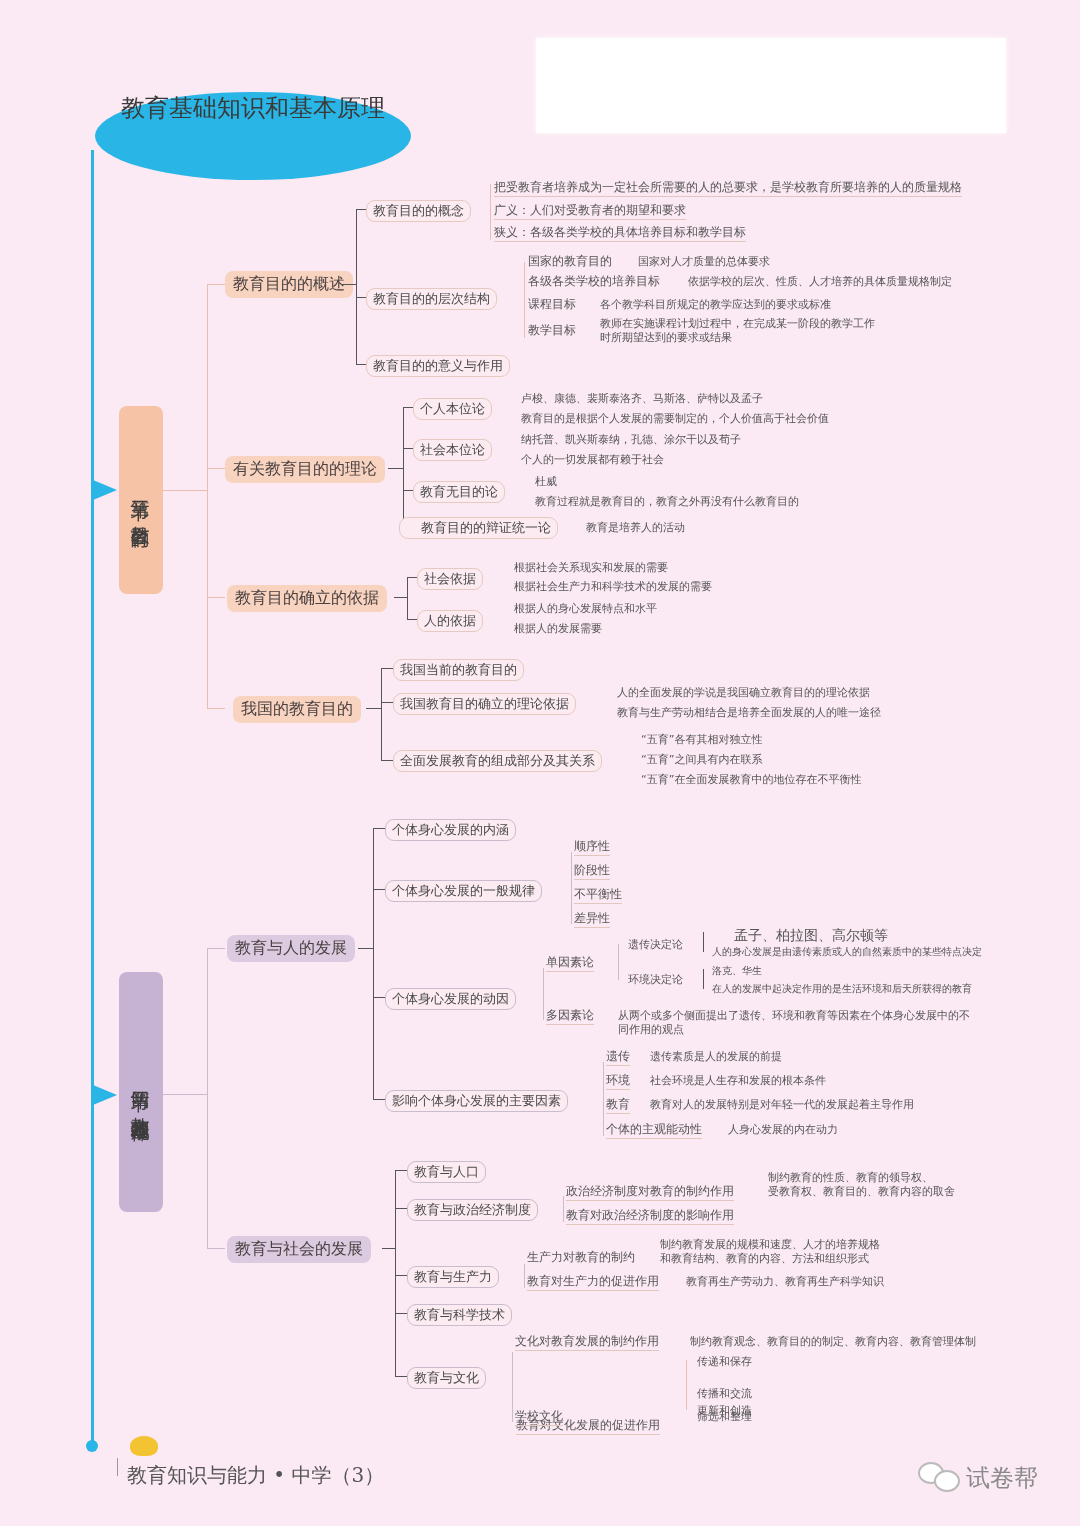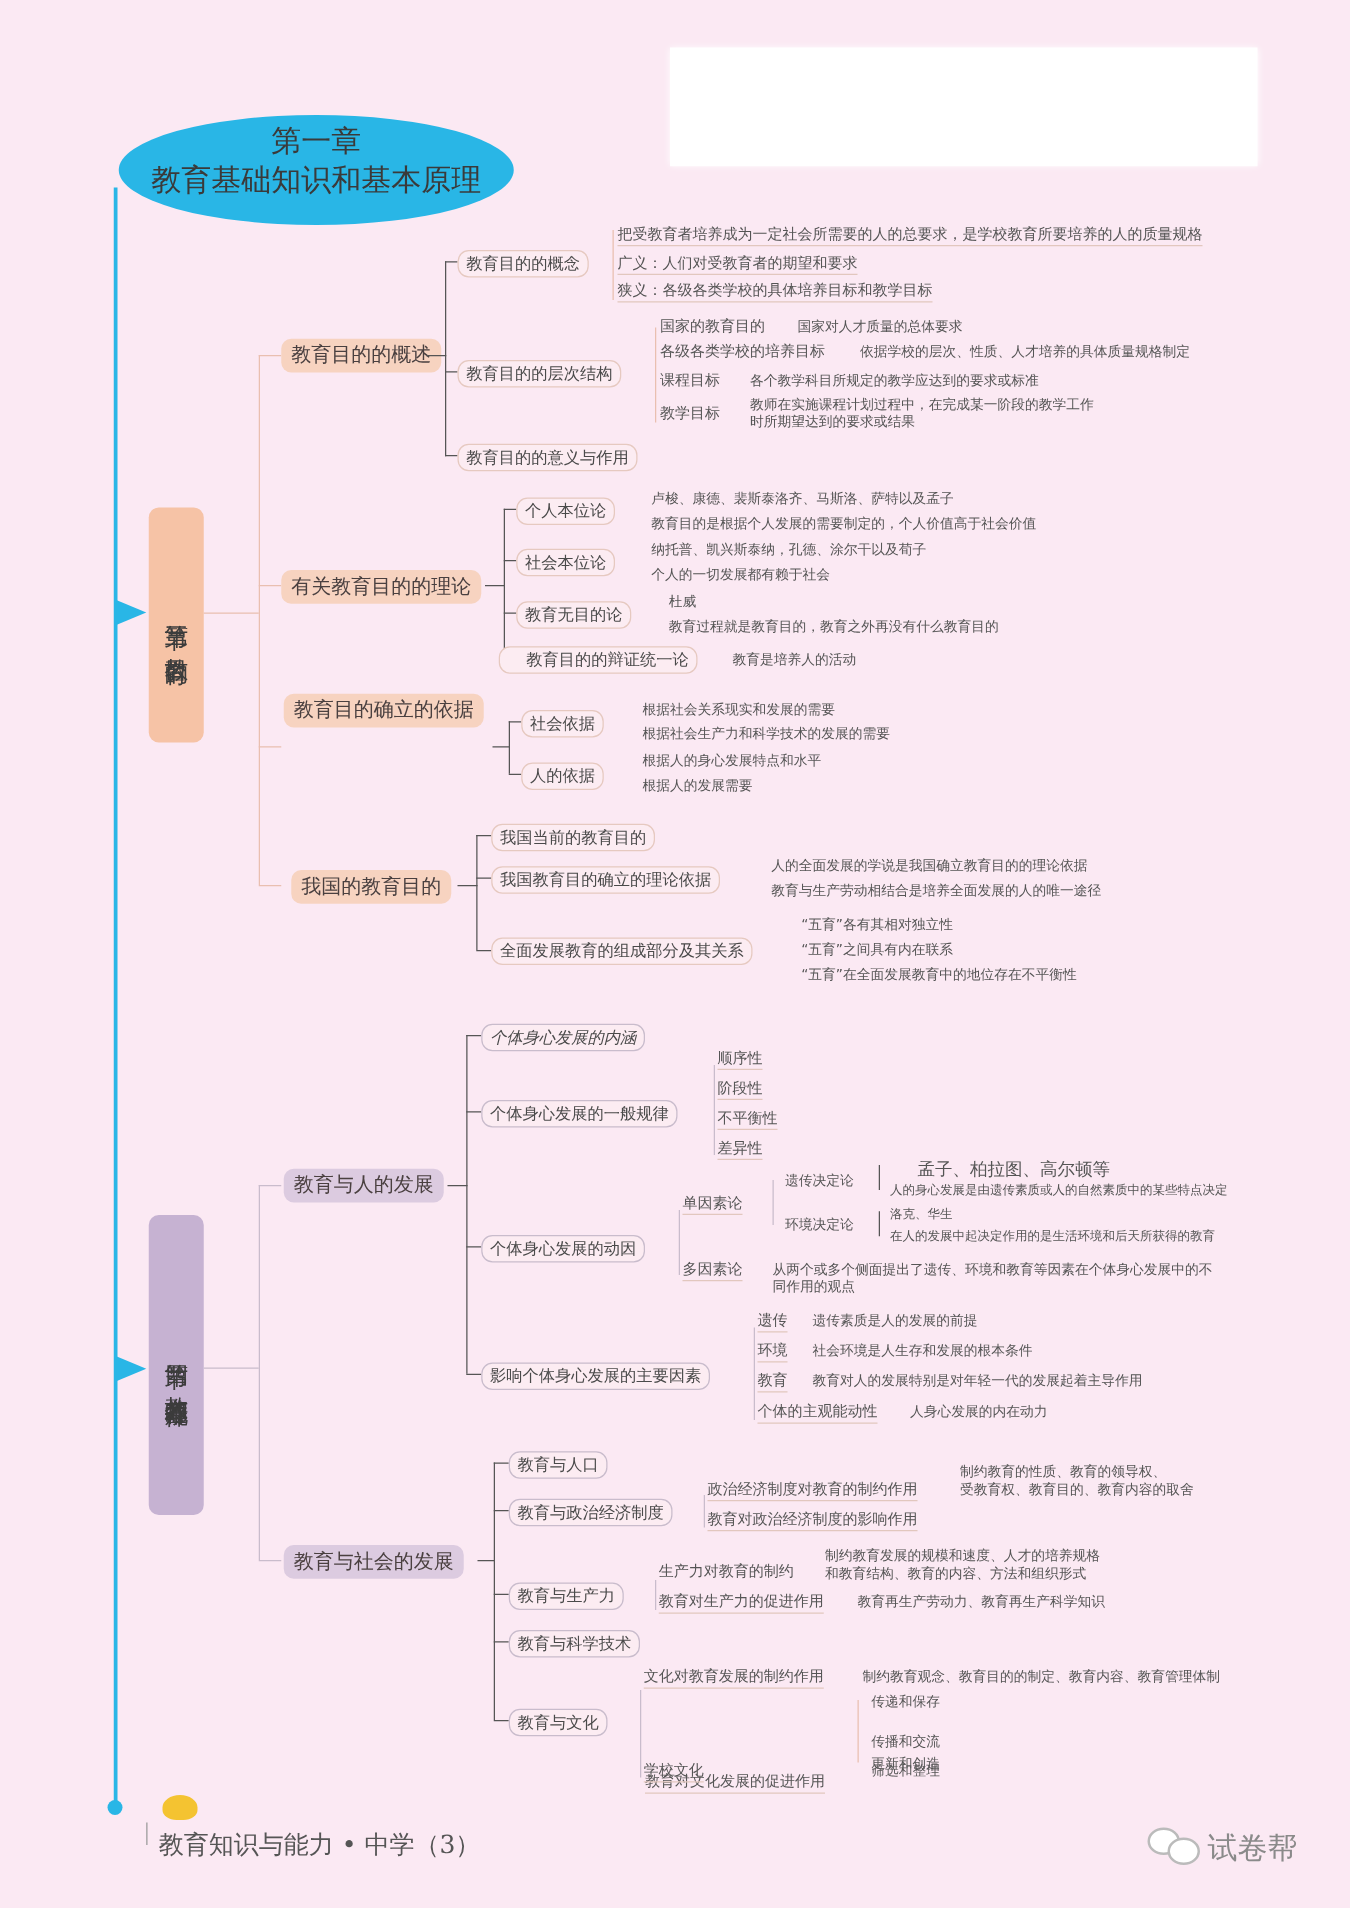--- a/index.html
+++ b/index.html
@@ -41,21 +41,20 @@
 <body>
 
 <div class="abs whitebox"></div>
 
 <div class="abs spine"></div>
 <div class="abs spine-dot"></div>
 <div class="abs spine-arrow" style="left:93px;top:480px;"></div>
 <div class="abs spine-arrow" style="left:93px;top:1085px;"></div>
 
 <div class="abs title-ellipse">
-  <div class="l1">第一章</div>
   <div class="l2">教育基础知识和基本原理</div>
 </div>
 
 <div class="abs section sec3">第三节 教育目的</div>
 <div class="abs hline" style="left:163px;top:490px;width:44px;"></div>
 <div class="abs vline" style="left:207px;top:284px;height:424px;"></div>
 <div class="abs hline" style="left:207px;top:284px;width:18px;"></div>
 <div class="abs hline" style="left:207px;top:468px;width:18px;"></div>
 <div class="abs hline" style="left:207px;top:597px;width:18px;"></div>
 <div class="abs hline" style="left:207px;top:708px;width:18px;"></div>
@@ -99,21 +98,21 @@
 <div class="abs txt" style="left:521px;top:411px;">教育目的是根据个人发展的需要制定的，个人价值高于社会价值</div>
 <div class="abs l2node" style="left:413px;top:439px;">社会本位论</div>
 <div class="abs txt" style="left:521px;top:432px;">纳托普、凯兴斯泰纳，孔德、涂尔干以及荀子</div>
 <div class="abs txt" style="left:521px;top:452px;">个人的一切发展都有赖于社会</div>
 <div class="abs l2node" style="left:413px;top:481px;">教育无目的论</div>
 <div class="abs txt" style="left:535px;top:474px;">杜威</div>
 <div class="abs txt" style="left:535px;top:494px;">教育过程就是教育目的，教育之外再没有什么教育目的</div>
 <div class="abs l2node" style="left:399px;top:517px;padding-left:21px;">教育目的的辩证统一论</div>
 <div class="abs txt" style="left:586px;top:520px;">教育是培养人的活动</div>
 
-<div class="abs l1node orange" style="left:227px;top:555px;">教育目的确立的依据</div>
+<div class="abs l1node orange" style="left:227px;top:585px;">教育目的确立的依据</div>
 <div class="abs hline-dk" style="left:394px;top:597px;width:14px;"></div>
 <div class="abs vline-dk" style="left:407px;top:577px;height:42px;"></div>
 <div class="abs hline-dk" style="left:407px;top:577px;width:10px;"></div>
 <div class="abs hline-dk" style="left:407px;top:619px;width:10px;"></div>
 <div class="abs l2node" style="left:417px;top:568px;">社会依据</div>
 <div class="abs txt" style="left:514px;top:560px;">根据社会关系现实和发展的需要</div>
 <div class="abs txt" style="left:514px;top:579px;">根据社会生产力和科学技术的发展的需要</div>
 <div class="abs l2node" style="left:417px;top:610px;">人的依据</div>
 <div class="abs txt" style="left:514px;top:601px;">根据人的身心发展特点和水平</div>
 <div class="abs txt" style="left:514px;top:621px;">根据人的发展需要</div>
@@ -140,21 +139,21 @@
 <div class="abs hline-pur" style="left:207px;top:1248px;width:18px;"></div>
 
 <div class="abs l1node purple" style="left:227px;top:935px;">教育与人的发展</div>
 <div class="abs hline-dk" style="left:358px;top:948px;width:16px;"></div>
 <div class="abs vline-dk" style="left:373px;top:828px;height:271px;"></div>
 <div class="abs hline-dk" style="left:373px;top:828px;width:12px;"></div>
 <div class="abs hline-dk" style="left:373px;top:889px;width:12px;"></div>
 <div class="abs hline-dk" style="left:373px;top:997px;width:12px;"></div>
 <div class="abs hline-dk" style="left:373px;top:1099px;width:12px;"></div>
 
-<div class="abs l2node pur" style="left:385px;top:819px;font-style:italic;">个体身心发展的内涵</div>
+<div class="abs l2node pur" style="left:385px;top:819px;">个体身心发展的内涵</div>
 <div class="abs l2node pur" style="left:385px;top:880px;">个体身心发展的一般规律</div>
 <div class="abs vline-pur" style="left:571px;top:852px;height:72px;"></div>
 <div class="abs txt12 under" style="left:574px;top:838px;">顺序性</div>
 <div class="abs txt12 under" style="left:574px;top:862px;">阶段性</div>
 <div class="abs txt12 under" style="left:574px;top:886px;">不平衡性</div>
 <div class="abs txt12 under" style="left:574px;top:910px;">差异性</div>
 
 <div class="abs l2node pur" style="left:385px;top:988px;">个体身心发展的动因</div>
 <div class="abs vline-pur" style="left:543px;top:968px;height:52px;"></div>
 <div class="abs txt12 under" style="left:546px;top:954px;">单因素论</div>

